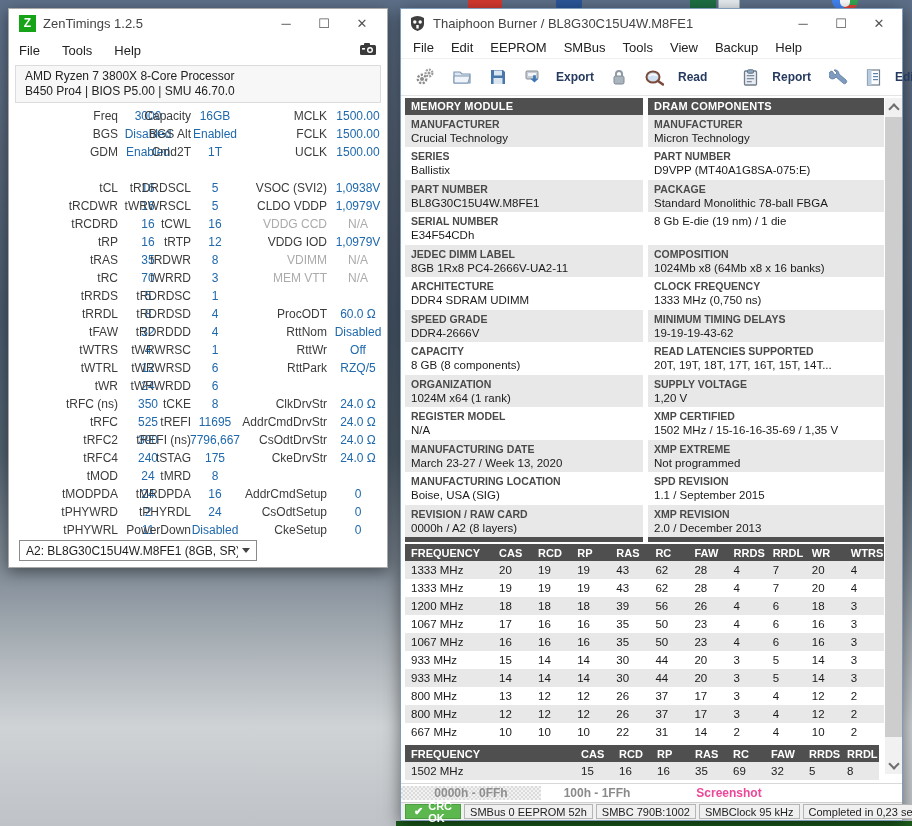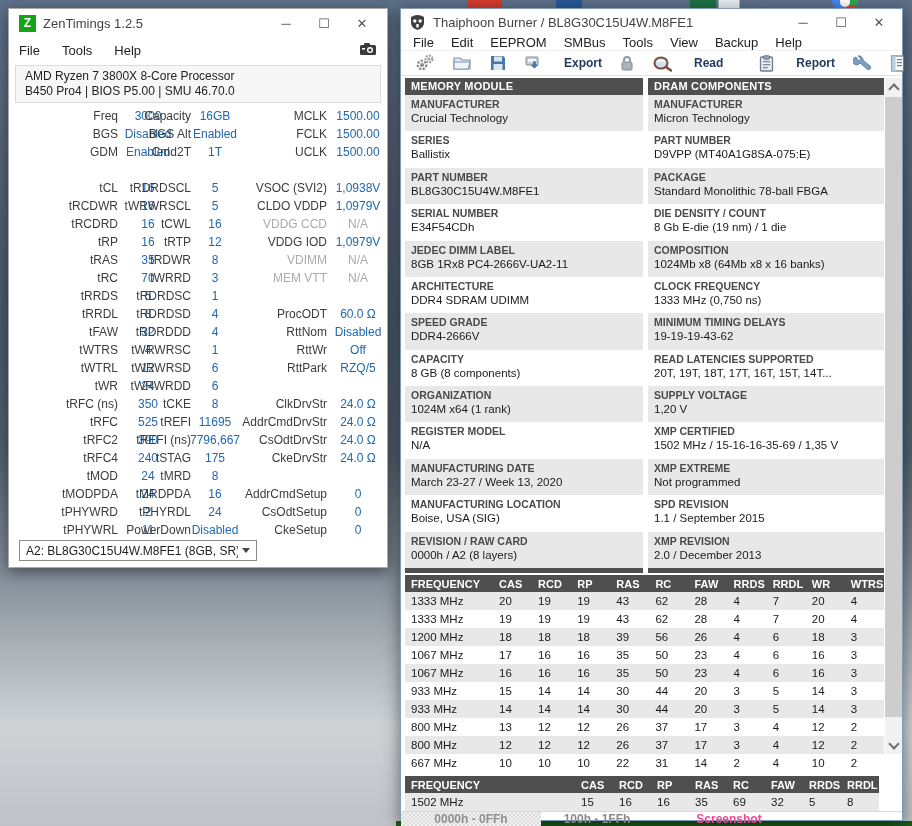--- a/index.html
+++ b/index.html
@@ -60,27 +60,27 @@
     position:absolute; left:400px; top:8px; width:503px; height:813px;
     background:#fff; border:1px solid #7f9db9; z-index:2;
     box-shadow:0 4px 16px rgba(0,0,0,.5);
     display:flex; flex-direction:column;
   }
   .tp-title { height:28px; display:flex; align-items:center; padding:0 4px 0 8px; }
   .tp-logo { width:17px; height:17px; margin-right:7px; }
   .tp-title-text { flex:1; color:#444; font-size:13px; white-space:nowrap; }
   .tp-menubar { height:22px; display:flex; align-items:center; gap:17px; padding:0 12px; border-bottom:1px solid #f0f0f0; }
   .tp-toolbar { height:37px; display:flex; align-items:center; gap:10px; padding:0 10px; border-bottom:1px solid #e3e3e3; }
-  .tbtn { display:flex; align-items:center; gap:22px; padding:3px 4px; }
+  .tbtn { display:flex; align-items:center; gap:14px; padding:3px 4px; }
   .tbtn-label { font-size:12px; font-weight:bold; color:#253a5e; }
   .tb-sep { width:1px; height:24px; background:#c9c9c9; margin:0 4px; }
 
   .tp-content { position:relative; flex:1; padding:2px 0 0 4px; }
   .tp-cols { display:flex; gap:5px; width:479px; }
-  .tp-col { width:238px; height:495px; display:flex; flex-direction:column; }
+  .tp-col { width:238px; height:444px; display:flex; flex-direction:column; }
   .tp-col:last-child { width:236px; }
   .tp-col-header { height:17px; background:#4f4f4f; color:#fff; font-size:11px; font-weight:bold;
                    line-height:17px; padding:0 6px; letter-spacing:.2px; }
   .tp-col-rows { flex:1; display:grid; grid-auto-rows:1fr; }
   .tp-row { padding:2px 6px 0 6px; overflow:hidden; }
   .tp-row.alt { background:#e8e8e8; }
   .tp-row-label { font-size:10.5px; font-weight:bold; color:#4a4a4a; line-height:14px; }
   .tp-row-value { font-size:11.5px; color:#1a1a1a; line-height:14px; white-space:nowrap; }
   .tp-col-footer { height:5px; background:#4f4f4f; }
 
@@ -524,21 +524,20 @@
             </div>
             <div class="tp-row">
               <div class="tp-row-label">PART NUMBER</div>
               <div class="tp-row-value">D9VPP (MT40A1G8SA-075:E)</div>
             </div>
             <div class="tp-row alt">
               <div class="tp-row-label">PACKAGE</div>
               <div class="tp-row-value">Standard Monolithic 78-ball FBGA</div>
             </div>
             <div class="tp-row">
-              <div class="tp-row-label">DIE DENSITY / COUNT</div>
               <div class="tp-row-value">8 Gb E-die (19 nm) / 1 die</div>
             </div>
             <div class="tp-row alt">
               <div class="tp-row-label">COMPOSITION</div>
               <div class="tp-row-value">1024Mb x8 (64Mb x8 x 16 banks)</div>
             </div>
             <div class="tp-row">
               <div class="tp-row-label">CLOCK FREQUENCY</div>
               <div class="tp-row-value">1333 MHz (0,750 ns)</div>
             </div>

